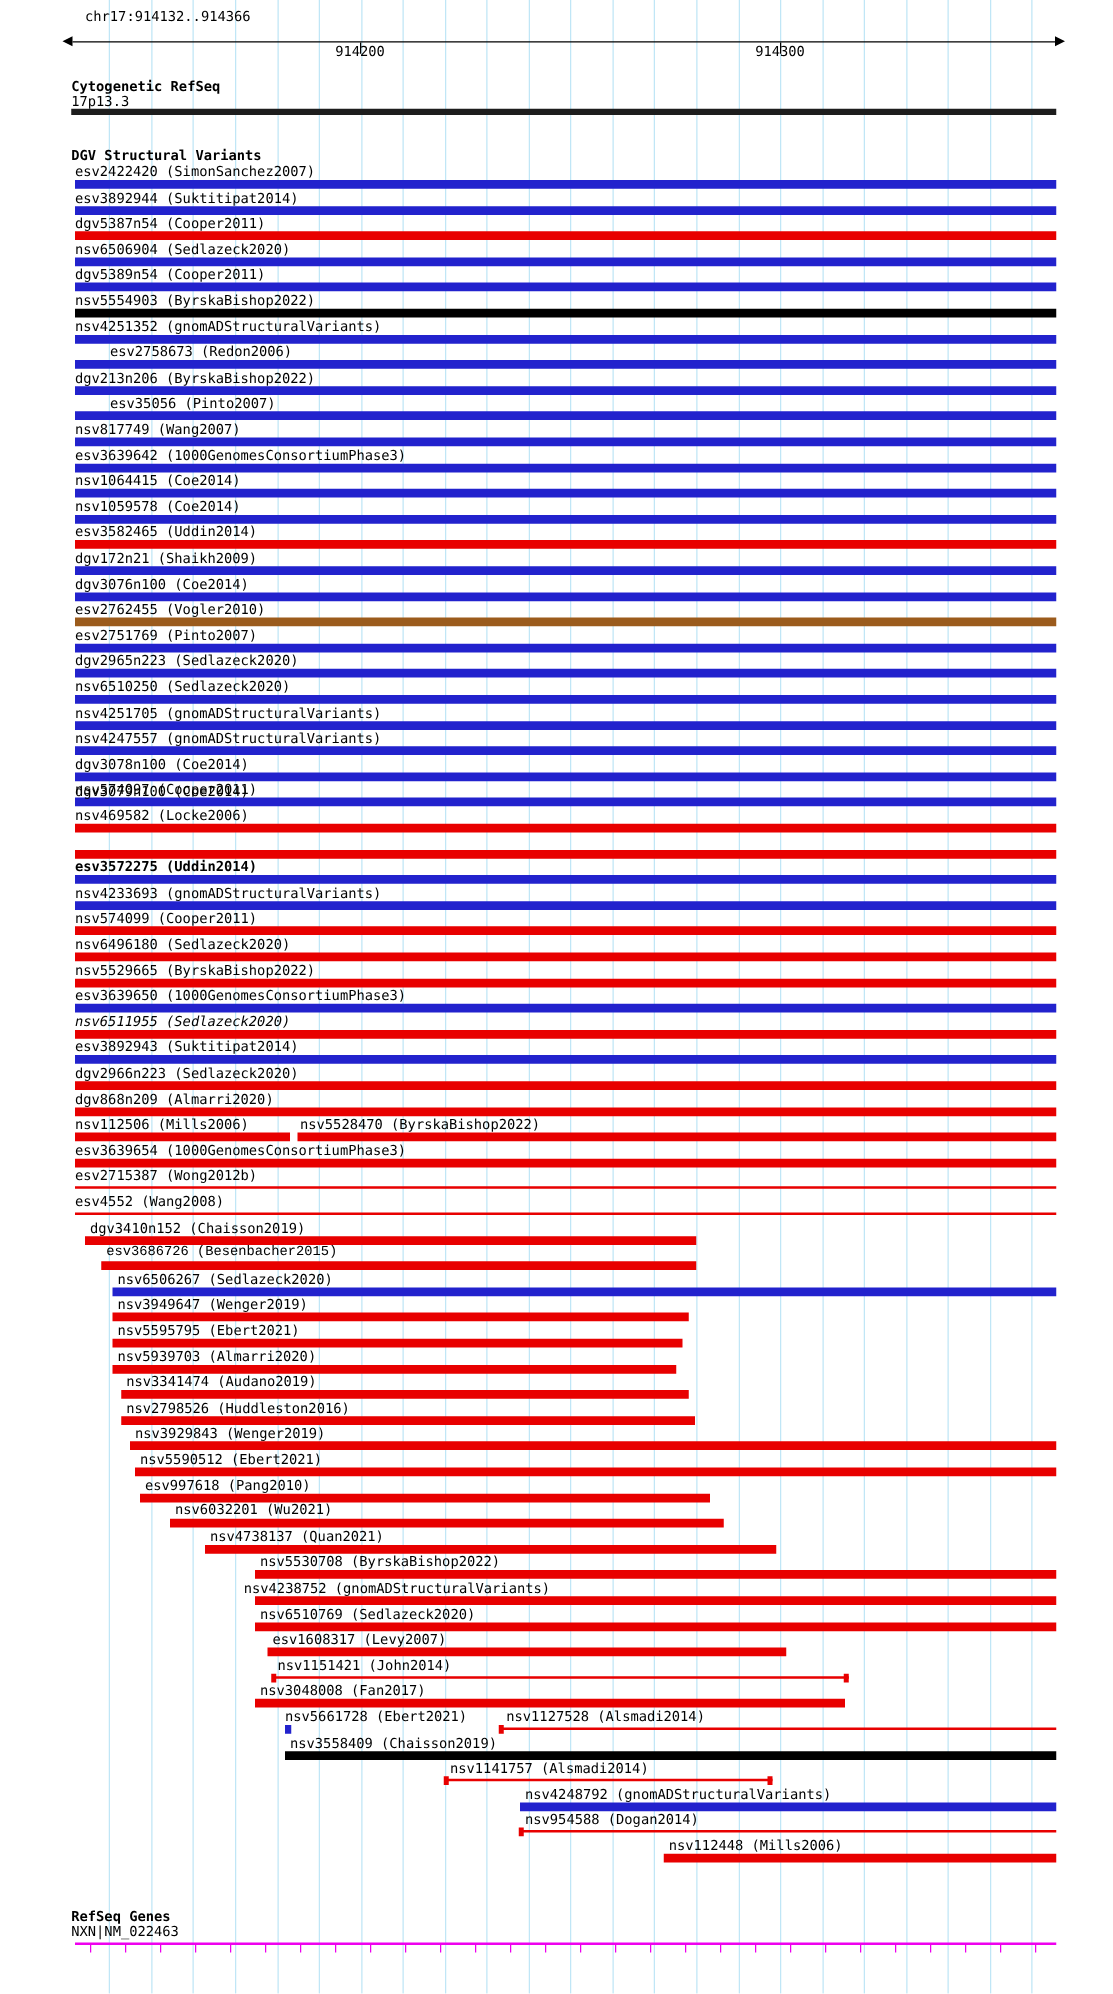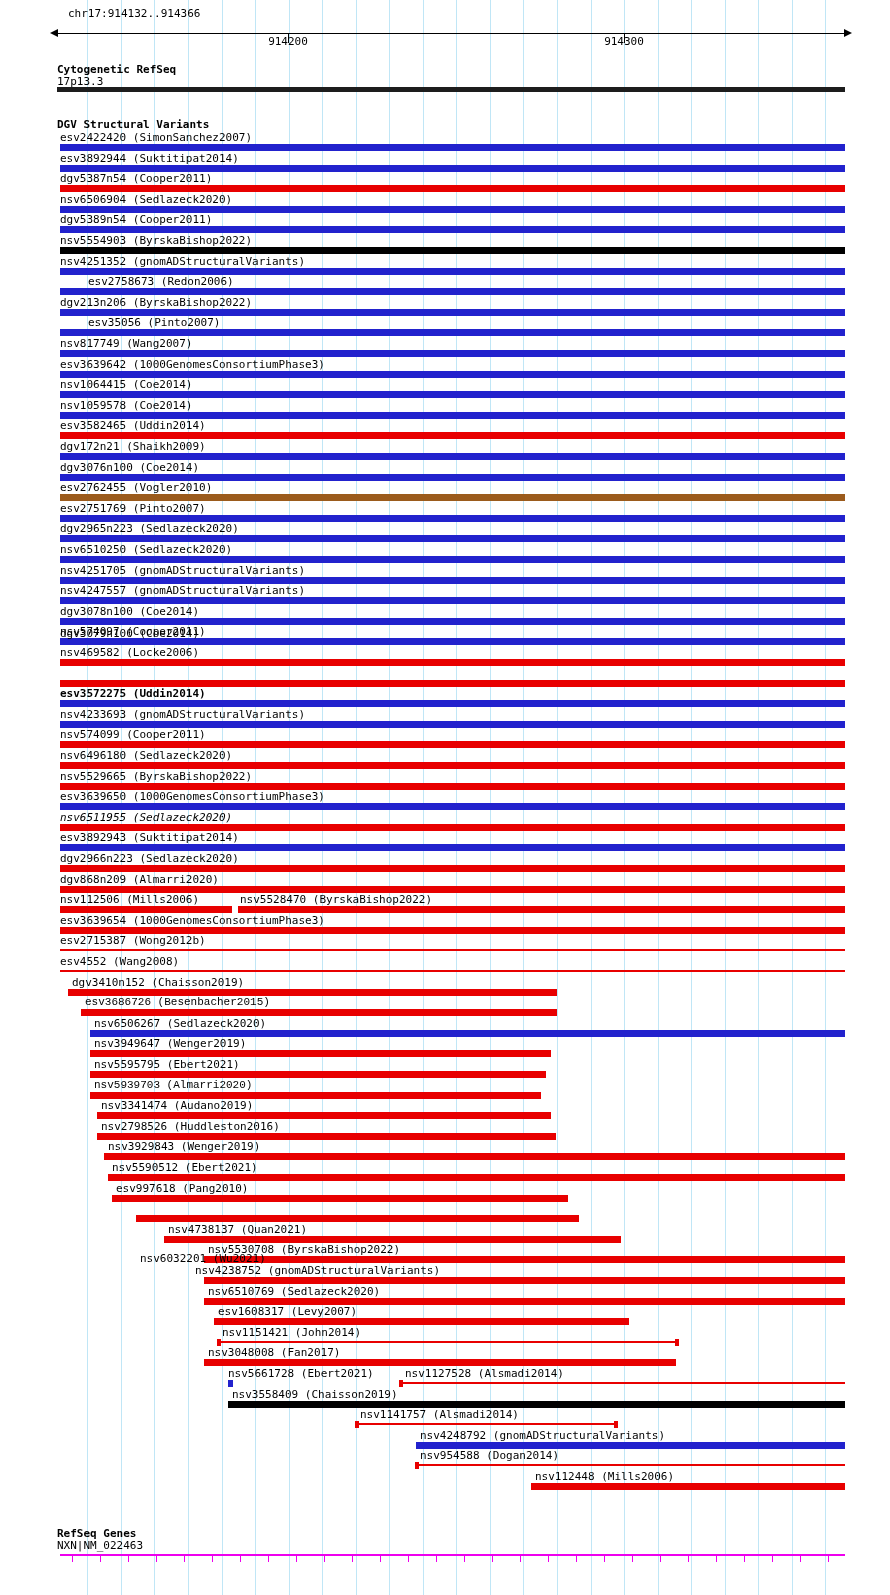--- a/index.html
+++ b/index.html
@@ -158,33 +158,33 @@
     <div class="vlabel" style="left: 72px; top: 977px;">dgv3410n152 (Chaisson2019)</div>
     <div class="vbar" style="left: 68px; top: 989px; width: 489px; background: rgb(232, 0, 0);"></div>
     <div class="vlabel" style="left: 85px; top: 997px; font-family: Liberation Mono, monospace;">esv3686726 (Besenbacher2015)</div>
     <div class="vbar" style="left: 81px; top: 1009px; width: 476px; background: rgb(232, 0, 0);"></div>
     <div class="vlabel" style="left: 94px; top: 1018px;">nsv6506267 (Sedlazeck2020)</div>
     <div class="vbar" style="left: 90px; top: 1030px; width: 755px; background: rgb(34, 34, 205);"></div>
     <div class="vlabel" style="left: 94px; top: 1038px;">nsv3949647 (Wenger2019)</div>
     <div class="vbar" style="left: 90px; top: 1050px; width: 461px; background: rgb(232, 0, 0);"></div>
     <div class="vlabel" style="left: 94px; top: 1059px;">nsv5595795 (Ebert2021)</div>
     <div class="vbar" style="left: 90px; top: 1071px; width: 456px; background: rgb(232, 0, 0);"></div>
-    <div class="vlabel" style="left: 94px; top: 1080px; font-family: Liberation Mono, monospace;">nsv5939703 (Almarri2020)</div>
+    <div class="vlabel" style="left: 94px; top: 1080px;">nsv5939703 (Almarri2020)</div>
     <div class="vbar" style="left: 90px; top: 1092px; width: 451px; background: rgb(232, 0, 0);"></div>
     <div class="vlabel" style="left: 101px; top: 1100px;">nsv3341474 (Audano2019)</div>
     <div class="vbar" style="left: 97px; top: 1112px; width: 454px; background: rgb(232, 0, 0);"></div>
     <div class="vlabel" style="left: 101px; top: 1121px;">nsv2798526 (Huddleston2016)</div>
     <div class="vbar" style="left: 97px; top: 1133px; width: 459px; background: rgb(232, 0, 0);"></div>
     <div class="vlabel" style="left: 108px; top: 1141px;">nsv3929843 (Wenger2019)</div>
     <div class="vbar" style="left: 104px; top: 1153px; width: 741px; background: rgb(232, 0, 0);"></div>
     <div class="vlabel" style="left: 112px; top: 1162px;">nsv5590512 (Ebert2021)</div>
     <div class="vbar" style="left: 108px; top: 1174px; width: 737px; background: rgb(232, 0, 0);"></div>
     <div class="vlabel" style="left: 116px; top: 1183px;">esv997618 (Pang2010)</div>
     <div class="vbar" style="left: 112px; top: 1195px; width: 456px; background: rgb(232, 0, 0);"></div>
-    <div class="vlabel" style="left: 140px; top: 1253px; text-align: right;">nsv6032201 (Wu2021)</div>
+    <div class="vlabel" style="left: 140px; top: 1202px; text-align: right;">nsv6032201 (Wu2021)</div>
     <div class="vbar" style="left: 136px; top: 1215px; width: 443px; background: rgb(232, 0, 0);"></div>
     <div class="vlabel" style="left: 168px; top: 1224px;">nsv4738137 (Quan2021)</div>
     <div class="vbar" style="left: 164px; top: 1236px; width: 457px; background: rgb(232, 0, 0);"></div>
     <div class="vlabel" style="left: 208px; top: 1244px;">nsv5530708 (ByrskaBishop2022)</div>
     <div class="vbar" style="left: 204px; top: 1256px; width: 641px; background: rgb(232, 0, 0);"></div>
     <div class="vlabel" style="left: 195px; top: 1265px;">nsv4238752 (gnomADStructuralVariants)</div>
     <div class="vbar" style="left: 204px; top: 1277px; width: 641px; background: rgb(232, 0, 0);"></div>
     <div class="vlabel" style="left: 208px; top: 1286px;">nsv6510769 (Sedlazeck2020)</div>
     <div class="vbar" style="left: 204px; top: 1298px; width: 641px; background: rgb(232, 0, 0);"></div>
     <div class="vlabel" style="left: 218px; top: 1306px;">esv1608317 (Levy2007)</div>

